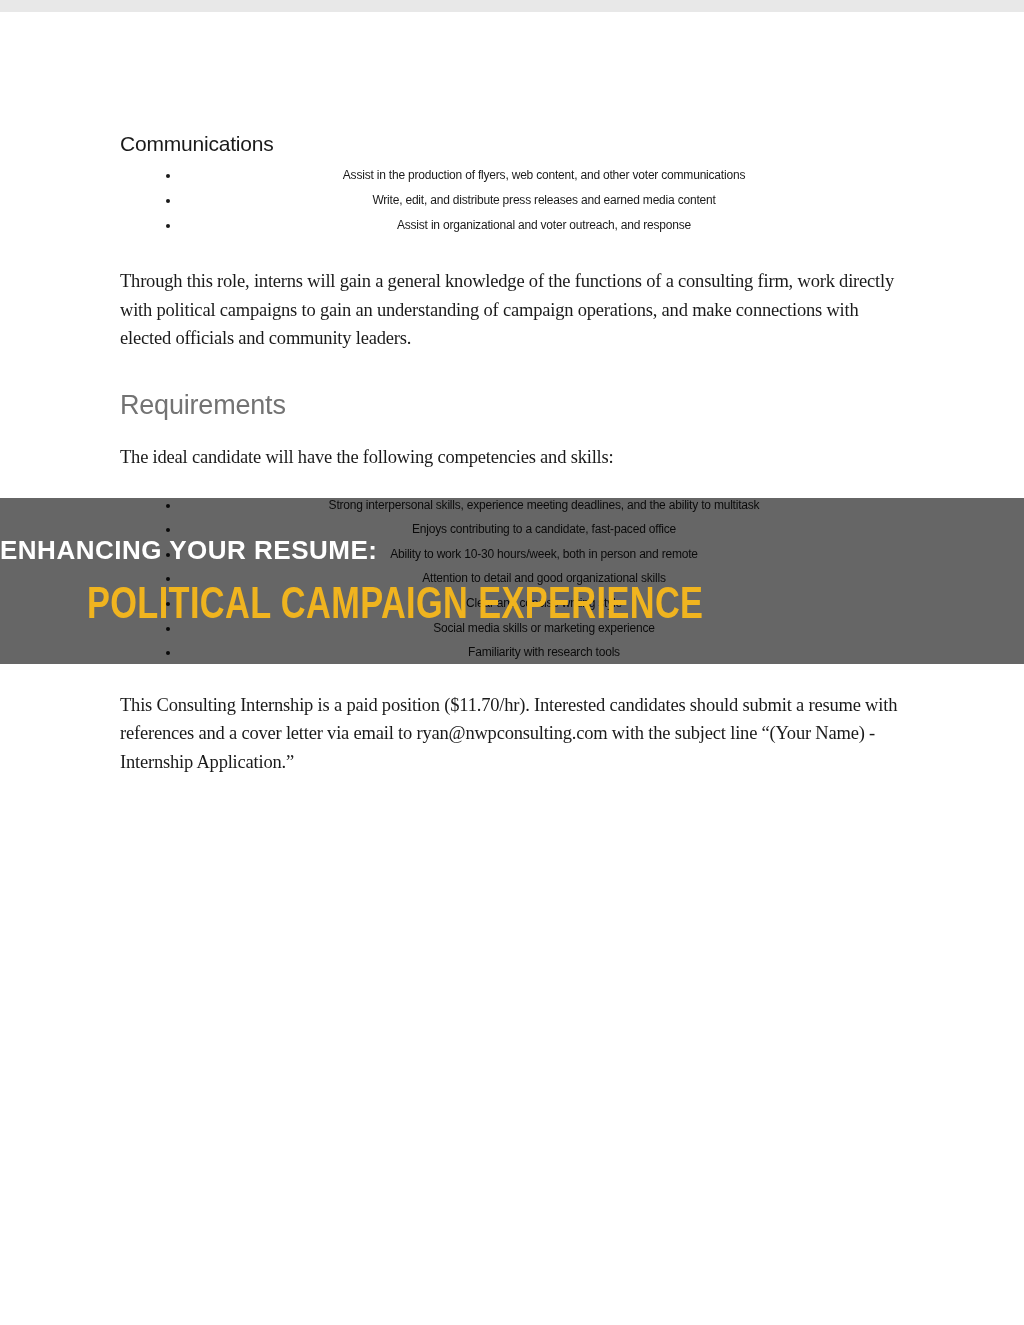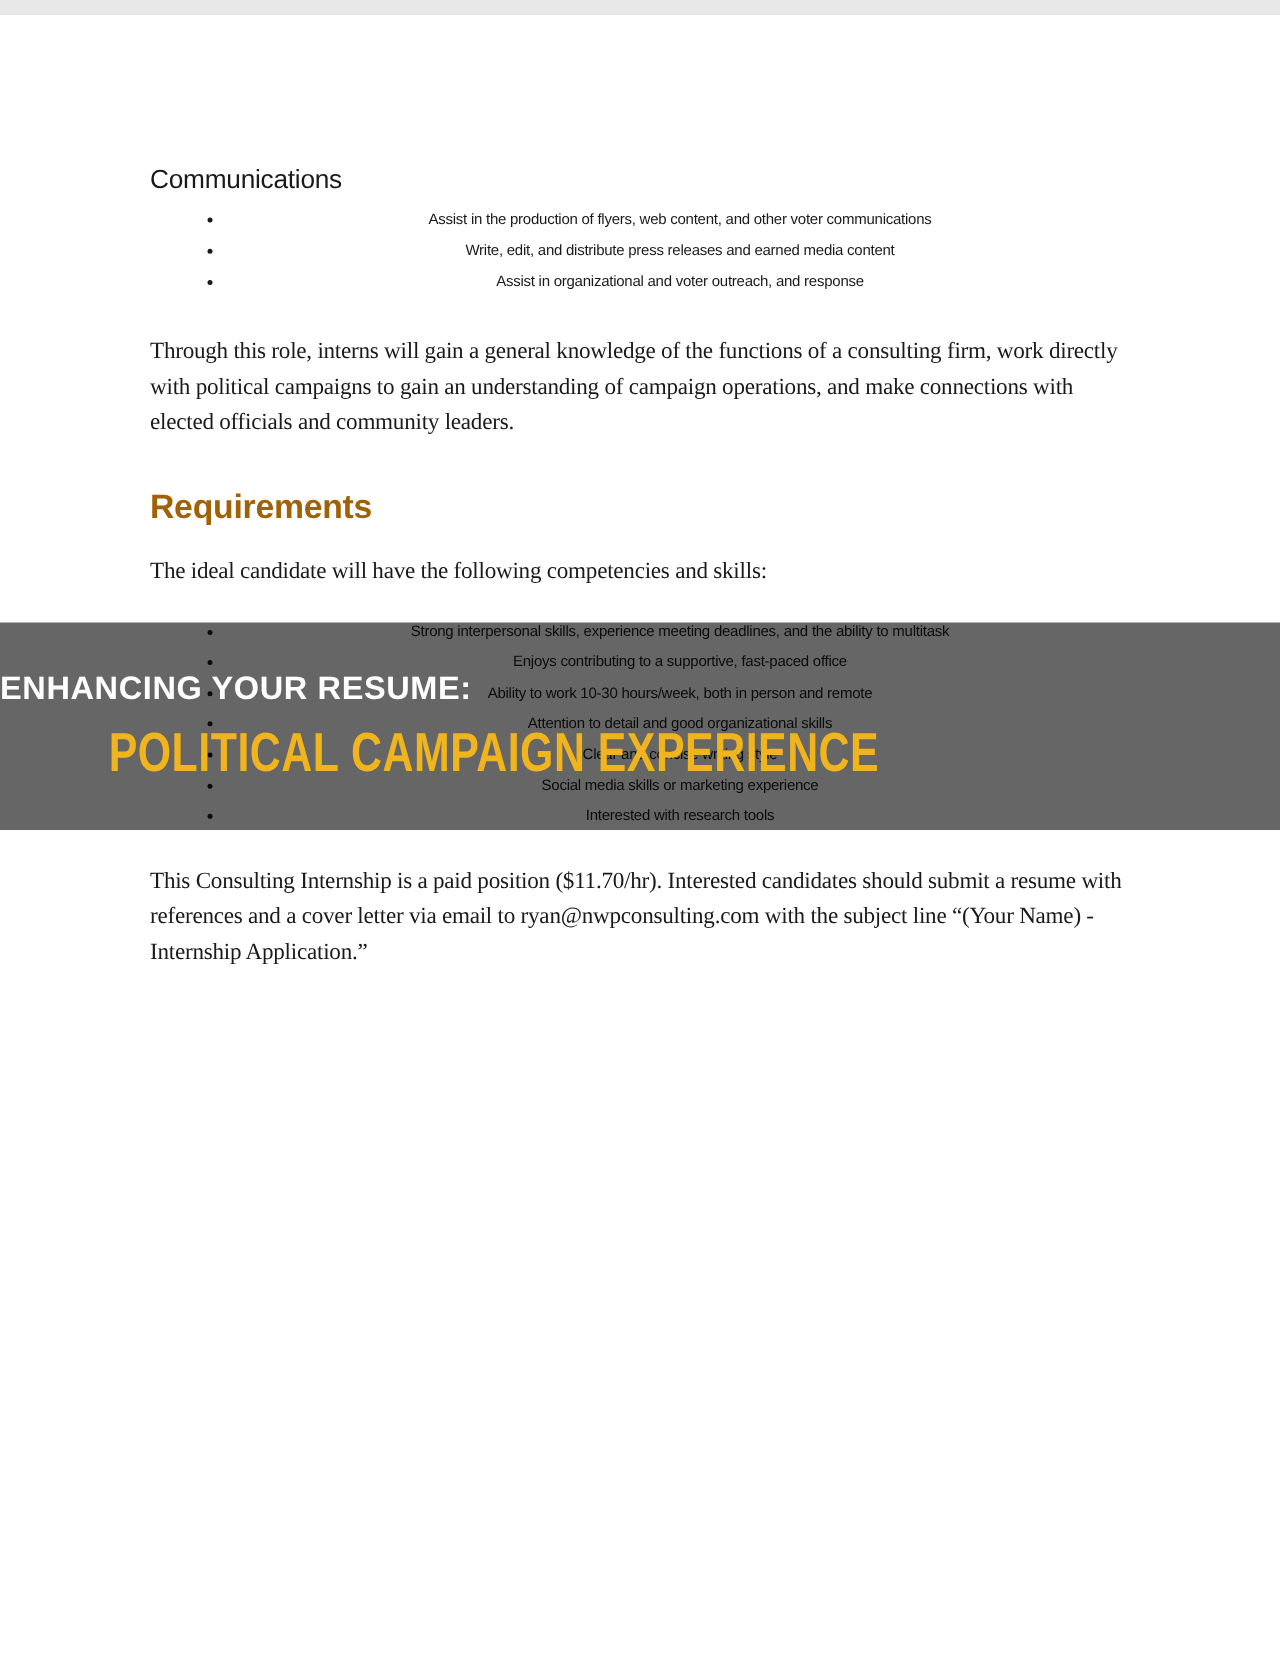--- a/index.html
+++ b/index.html
@@ -38,22 +38,22 @@
   .doc-para {
     margin: 30px 0 0 0;
     font-size: 18.5px;
     line-height: 28.4px;
     font-family: Liberation Serif, serif;
   }
   .doc-heading {
     margin: 36px 0 0 0;
     font-size: 27px;
     line-height: 32px;
-    font-weight: bold;
-    color: #a16207;
+    font-weight: normal;
+    color: #737373;
   }
   .doc-para.intro { margin-top: 22px; line-height: 28px; }
   .doc-list.req { margin-top: 22px; line-height: 24.6px; }
   .doc-heading.apply { margin-top: 30px; }
   .doc-para.apply-text { margin-top: 26px; }
 
   
   .overlay-band {
     position: absolute;
     left: 0;
@@ -102,26 +102,26 @@
       </ul>
 
     <p class="doc-para">Through this role, interns will gain a general knowledge of the functions of a consulting firm, work directly with political campaigns to gain an understanding of campaign operations, and make connections with elected officials and community leaders.</p>
 
     <h2 class="doc-heading">Requirements</h2>
 
     <p class="doc-para intro">The ideal candidate will have the following competencies and skills:</p>
 
     <ul class="doc-list req">
         <li>Strong interpersonal skills, experience meeting deadlines, and the ability to multitask</li>
-        <li>Enjoys contributing to a supportive, fast-paced office</li>
+        <li>Enjoys contributing to a candidate, fast-paced office</li>
         <li>Ability to work 10-30 hours/week, both in person and remote</li>
         <li>Attention to detail and good organizational skills</li>
         <li>Clear and concise writing style</li>
         <li>Social media skills or marketing experience</li>
-        <li>Interested with research tools</li>
+        <li>Familiarity with research tools</li>
       </ul>
 
 
     <p class="doc-para apply-text">This Consulting Internship is a paid position ($11.70/hr). Interested candidates should submit a resume with references and a cover letter via email to ryan@nwpconsulting.com with the subject line “(Your Name) - Internship Application.”</p>
 
   </div>
 
   <div class="overlay-band">
     <div class="overlay-line1">ENHANCING YOUR RESUME:</div>
     <div class="overlay-line2">POLITICAL CAMPAIGN EXPERIENCE</div>

